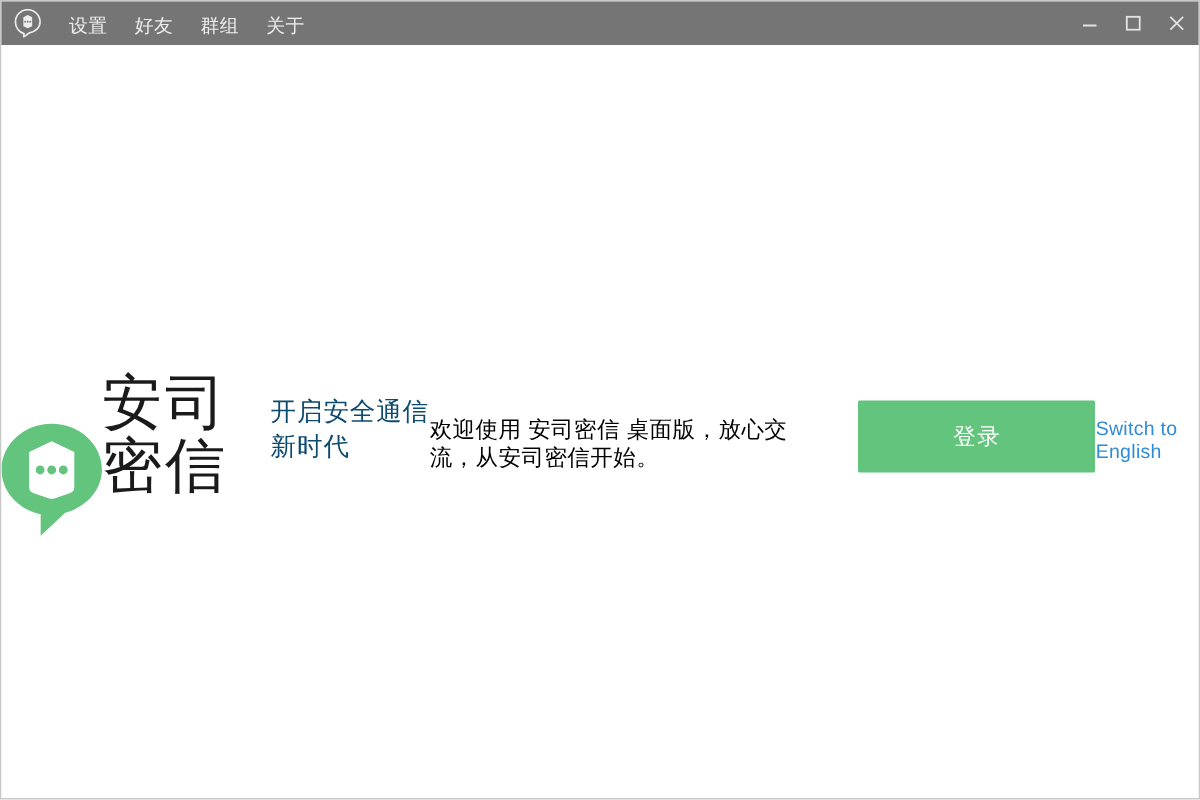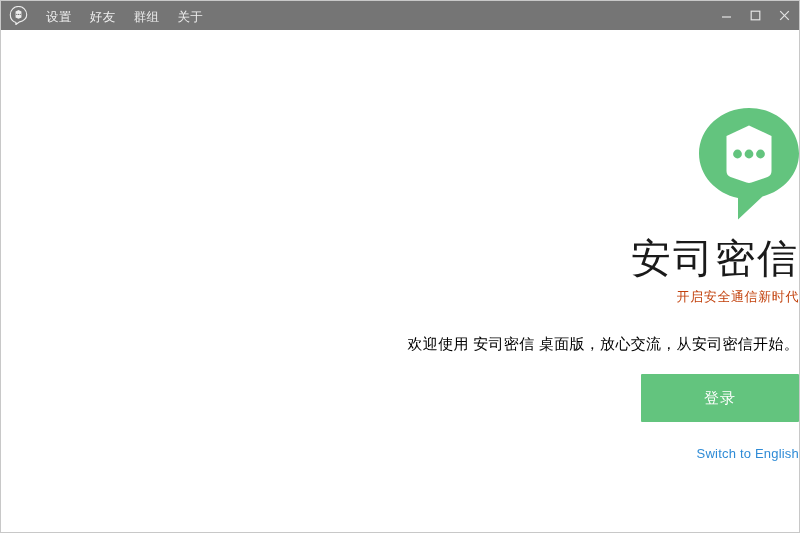--- a/index.html
+++ b/index.html
@@ -77,44 +77,44 @@
     cursor: default;
   }
   .win-ctrl svg { display: block; }
 
   
   #content {
     flex: 1 1 auto;
     position: relative;
     background: #ffffff;
     display: flex;
-    flex-direction: column;
-    align-items: flex-end;
+    flex-direction: row;
+    align-items: center;
   }
 
   #brand-logo {
     margin-top: 78px;
     width: 100px;
     height: 112px;
     display: block;
   }
 
   #brand-title {
     margin-top: 17px;
     font-size: 40px;
     line-height: 1.05;
     color: #1a1a1a;
     letter-spacing: 2px;
     font-weight: normal;
   }
 
   #brand-subtitle {
     margin-top: 9px;
-    font-size: 13px;
-    color: #c2410c;
+    font-size: 17px;
+    color: #0c4a6e;
     letter-spacing: 0.6px;
   }
 
   #welcome-text {
     margin-top: 29px;
     font-size: 15px;
     color: #000000;
     letter-spacing: 0.3px;
   }
 

